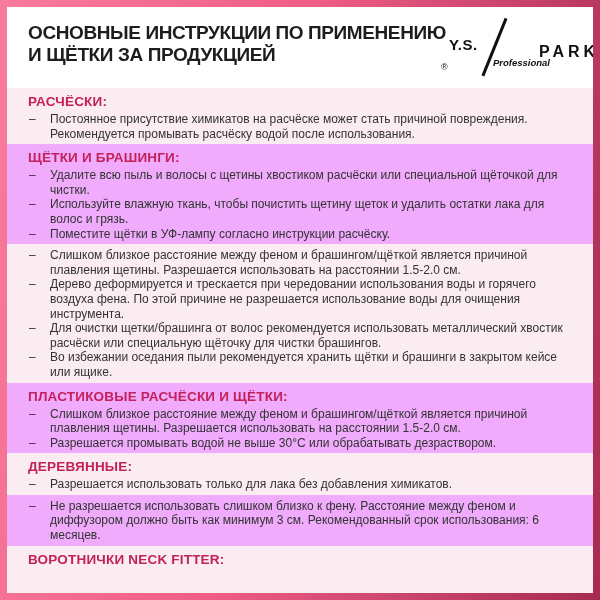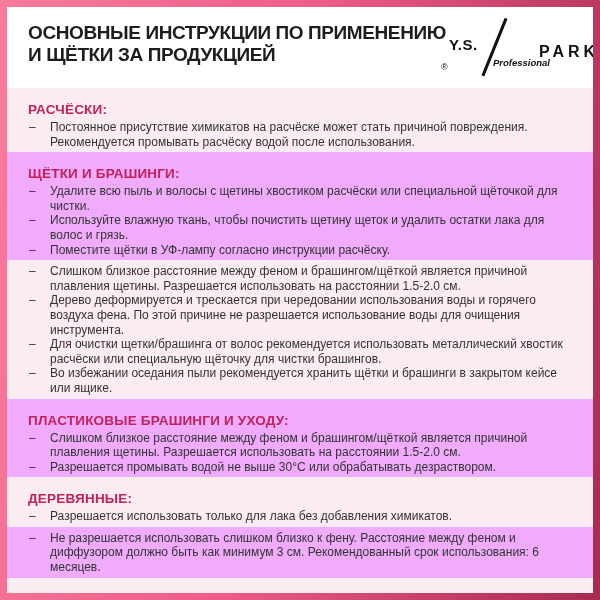--- a/index.html
+++ b/index.html
@@ -56,21 +56,21 @@
 
   
   .sections { flex:1 1 auto; display:flex; flex-direction:column; }
   .section { padding:4px 14px 3px 21px; background:#f0abfc; }
   .section.pink { background:#fbecf1; }
   .section:last-child { flex:1 1 auto; }
   .sec-heading {
     color:#c2215a;
     font-weight:700; font-size:13.5px; line-height:16px;
     letter-spacing:0.2px;
-    margin:10px 0 2px;
+    margin:2px 0 2px;
   }
   .sec-list { list-style:none; }
   .item {
     position:relative;
     padding-left:22px;
     font-size:12px; line-height:14.6px;
     color:#333333;
   }
   .dash { position:absolute; left:1px; top:0; }
 </style>
@@ -114,21 +114,21 @@
   <div class="section pink">
     <ul class="sec-list">
             <li class="item"><span class="dash">–</span><span>Слишком близкое расстояние между феном и брашингом/щёткой является причиной плавления щетины. Разрешается использовать на расстоянии 1.5-2.0 см.</span></li>
             <li class="item"><span class="dash">–</span><span>Дерево деформируется и трескается при чередовании использования воды и горячего воздуха фена. По этой причине не разрешается использование воды для очищения инструмента.</span></li>
             <li class="item"><span class="dash">–</span><span>Для очистки щетки/брашинга от волос рекомендуется использовать металлический хвостик расчёски или специальную щёточку для чистки брашингов.</span></li>
             <li class="item"><span class="dash">–</span><span>Во избежании оседания пыли рекомендуется хранить щётки и брашинги в закрытом кейсе или ящике.</span></li>
           </ul>
   </div>
 
   <div class="section white">
-    <div class="sec-heading">ПЛАСТИКОВЫЕ БРАШИНГИ И УХОДУ:</div>
+    <div class="sec-heading">ПЛАСТИКОВЫЕ РАСЧЁСКИ И ЩЁТКИ:</div>
     <ul class="sec-list">
             <li class="item"><span class="dash">–</span><span>Слишком близкое расстояние между феном и брашингом/щёткой является причиной плавления щетины. Разрешается использовать на расстоянии 1.5-2.0 см.</span></li>
             <li class="item"><span class="dash">–</span><span>Разрешается промывать водой не выше 30°C или обрабатывать дезраствором.</span></li>
           </ul>
   </div>
 
   <div class="section pink">
     <div class="sec-heading">ДЕРЕВЯННЫЕ:</div>
     <ul class="sec-list">
             <li class="item"><span class="dash">–</span><span>Разрешается использовать только для лака без добавления химикатов.</span></li>

